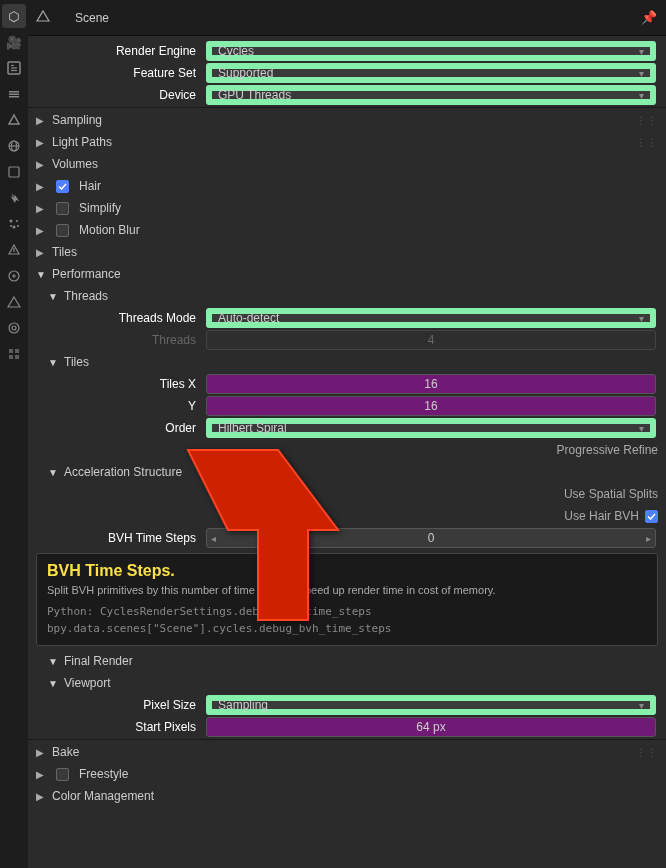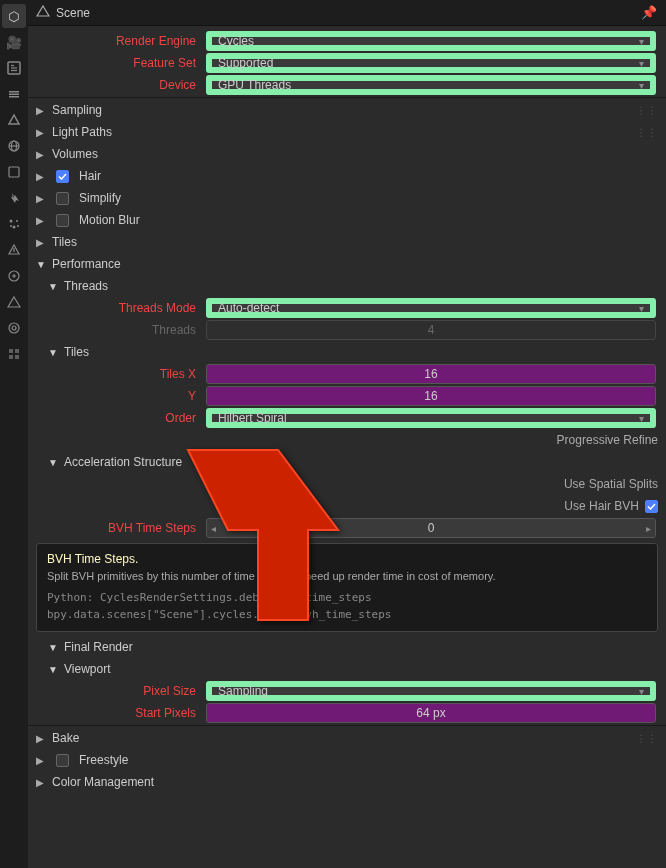--- a/index.html
+++ b/index.html
@@ -44,25 +44,26 @@
     .main {
       flex: 1;
       display: flex;
       flex-direction: column;
       overflow: hidden;
     }
 
     
     .header {
       background: #1d1d1d;
-      height: 26px;
+      height: 36px;
       display: flex;
       align-items: center;
       padding: 0 8px;
       border-bottom: 1px solid #111;
+      gap: 19px;
     }
     .header-icon {
       color: #888;
       font-size: 13px;
       margin-right: 6px;
     }
     .header-title {
       color: #ccc;
       font-size: 12px;
       font-weight: 500;
@@ -202,23 +203,23 @@
 
     
     .tooltip-box {
       background: #1a1a1a;
       border: 1px solid #444;
       border-radius: 3px;
       padding: 8px 10px;
       margin: 4px 8px;
     }
     .tooltip-title {
-      color: #fef9c3;
-      font-weight: normal;
-      font-size: 12px;
+      color: #fde047;
+      font-weight: bold;
+      font-size: 16px;
       margin-bottom: 3px;
     }
     .tooltip-desc {
       color: #aaa;
       font-size: 11px;
       line-height: 1.4;
       margin-bottom: 6px;
     }
     .tooltip-code {
       color: #888;
@@ -239,21 +240,21 @@
     .prop-row-full {
       display: flex;
       align-items: center;
       height: 22px;
       padding: 0 8px;
     }
     .prop-full-label {
       flex: 0 0 170px;
       text-align: right;
       padding-right: 10px;
-      color: #ef4444;
+      color: #ffffff;
       font-size: 12px;
     }
     .prop-full-value {
       flex: 1;
       padding-right: 2px;
     }
 
     .checkbox-inline-row {
       display: flex;
       align-items: center;

